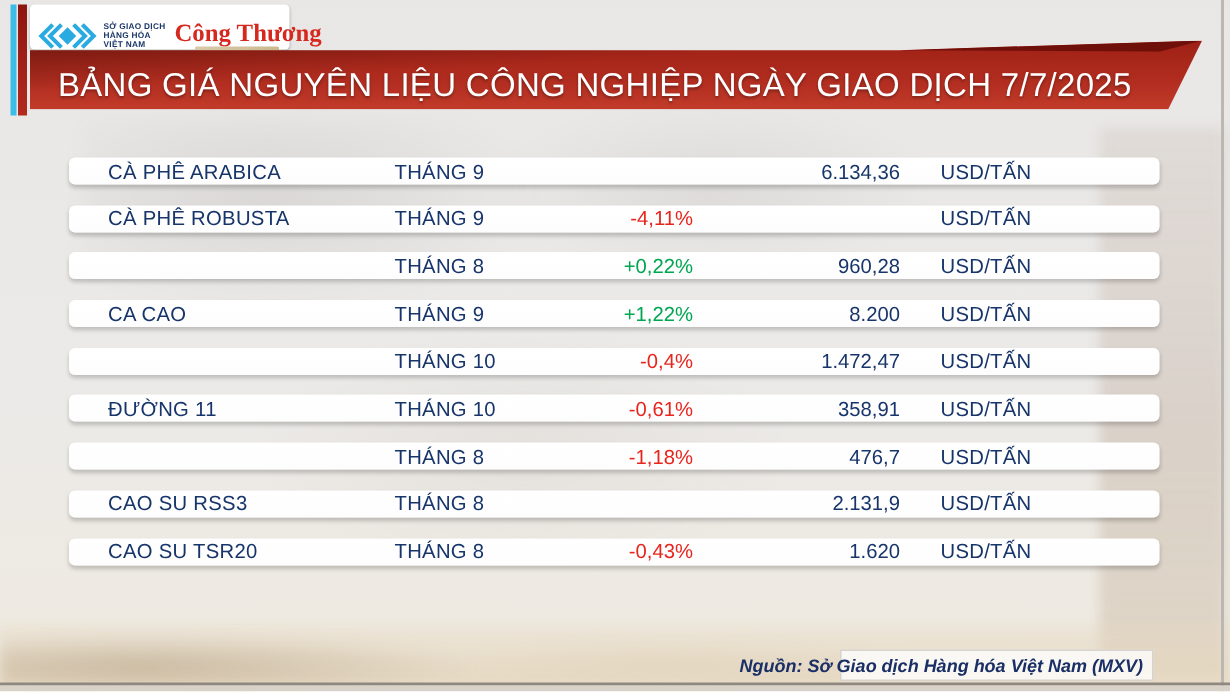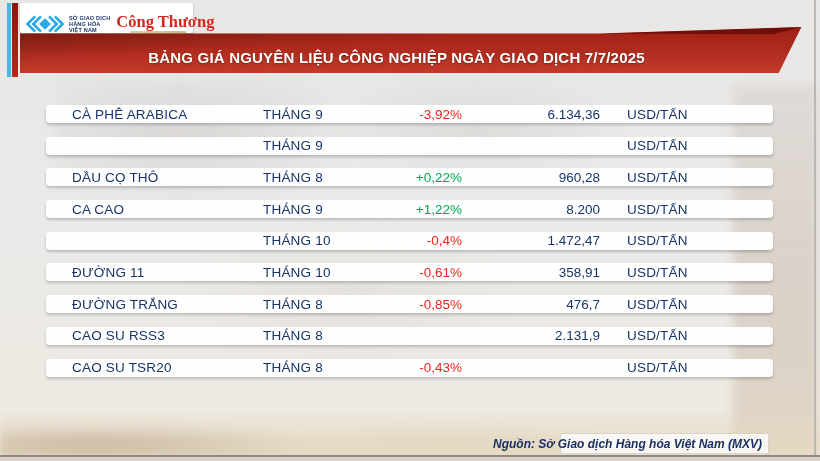--- a/index.html
+++ b/index.html
@@ -50,21 +50,21 @@
       linear-gradient(180deg,#9e2015 0%,#b02c1f 55%,#c23b2a 100%);
   }
   .banner::before{
     content:"";position:absolute;left:0;top:0;width:100%;height:100%;
     clip-path:polygon(74% 14%,99.8% 0%,96.2% 16%);
     background:#6f0f0a;
   }
   .banner-title{
     position:absolute;left:0;right:30px;top:14px;bottom:0;
     display:flex;align-items:center;justify-content:center;
-    color:#ffffff;font-weight:bold;font-size:15px;letter-spacing:.2px;
+    color:#ffffff;font-weight:normal;font-size:22px;letter-spacing:.2px;
     text-shadow:0 1px 2px rgba(0,0,0,.35);white-space:nowrap;
   }
 
   
   .rows{position:absolute;left:46px;top:105px;width:727px;}
   .row{
     height:18px;margin-bottom:13.7px;
     background:linear-gradient(180deg,#ffffff,#fdfdfd);
     border-radius:4px;box-shadow:0 2px 3px rgba(0,0,0,.20);
     display:grid;grid-template-columns:26px 191px 84px 115px 138px 27px auto;
@@ -126,32 +126,32 @@
 
   <div class="banner">
     <div class="banner-title">BẢNG GIÁ NGUYÊN LIỆU CÔNG NGHIỆP NGÀY GIAO DỊCH 7/7/2025</div>
   </div>
 
   <div class="rows">
 
     <div class="row">
       <span class="c-name">CÀ PHÊ ARABICA</span>
       <span class="c-month">THÁNG 9</span>
-      <span class="c-change down">-3,92%</span>
       <span class="c-price">6.134,36</span>
       <span class="c-unit">USD/TẤN</span>
     </div>
 
     <div class="row">
+      <span class="c-name">CÀ PHÊ ROBUSTA</span>
       <span class="c-month">THÁNG 9</span>
-      <span class="c-unit">USD/TẤN</span>
-    </div>
-
-    <div class="row">
-      <span class="c-name">DẦU CỌ THÔ</span>
+      <span class="c-change down">-4,11%</span>
+      <span class="c-unit">USD/TẤN</span>
+    </div>
+
+    <div class="row">
       <span class="c-month">THÁNG 8</span>
       <span class="c-change up">+0,22%</span>
       <span class="c-price">960,28</span>
       <span class="c-unit">USD/TẤN</span>
     </div>
 
     <div class="row">
       <span class="c-name">CA CAO</span>
       <span class="c-month">THÁNG 9</span>
       <span class="c-change up">+1,22%</span>
@@ -168,38 +168,38 @@
 
     <div class="row">
       <span class="c-name">ĐƯỜNG 11</span>
       <span class="c-month">THÁNG 10</span>
       <span class="c-change down">-0,61%</span>
       <span class="c-price">358,91</span>
       <span class="c-unit">USD/TẤN</span>
     </div>
 
     <div class="row">
-      <span class="c-name">ĐƯỜNG TRẮNG</span>
-      <span class="c-month">THÁNG 8</span>
-      <span class="c-change down">-0,85%</span>
+      <span class="c-month">THÁNG 8</span>
+      <span class="c-change down">-1,18%</span>
       <span class="c-price">476,7</span>
       <span class="c-unit">USD/TẤN</span>
     </div>
 
     <div class="row">
       <span class="c-name">CAO SU RSS3</span>
       <span class="c-month">THÁNG 8</span>
       <span class="c-price">2.131,9</span>
       <span class="c-unit">USD/TẤN</span>
     </div>
 
     <div class="row">
       <span class="c-name">CAO SU TSR20</span>
       <span class="c-month">THÁNG 8</span>
       <span class="c-change down">-0,43%</span>
+      <span class="c-price">1.620</span>
       <span class="c-unit">USD/TẤN</span>
     </div>
 
   </div>
 
   <div class="source-band">
     <span class="source-text">Nguồn: Sở Giao dịch Hàng hóa Việt Nam (MXV)</span>
   </div>
 
   <div class="edge-right"></div>

